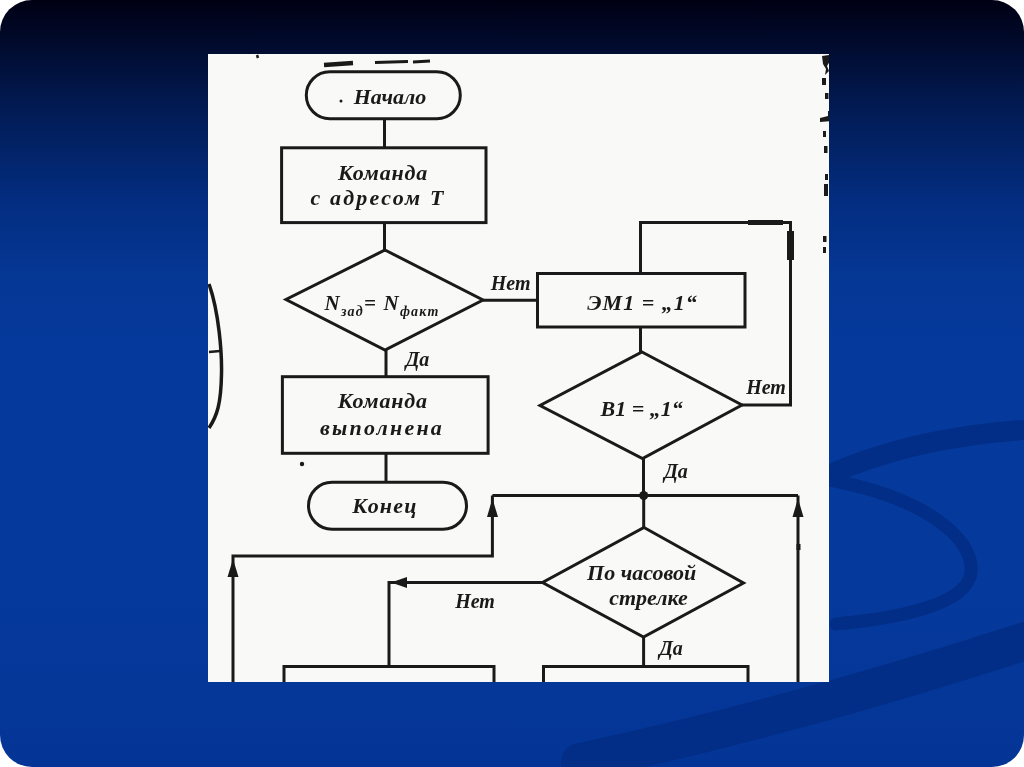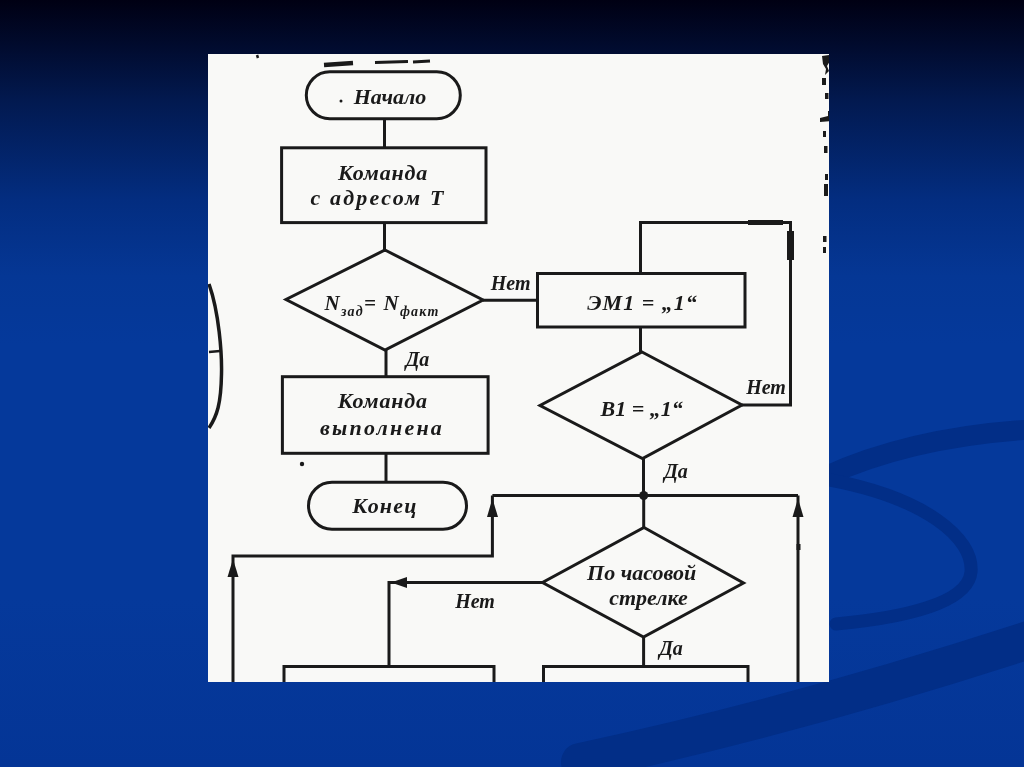--- a/index.html
+++ b/index.html
@@ -1,17 +1,17 @@
 <!DOCTYPE html>
 <html><head>
 <meta charset="utf-8">
 <style>
 html,body{margin:0;padding:0;}
 #page{position:relative;width:1024px;height:767px;overflow:hidden;
-background:linear-gradient(180deg,#000013 0%,#010b2e 6%,#02194f 13%,#032d80 26%,#053795 36%,#05399b 45%,#05399b 78%,#043596 100%);}
+background:linear-gradient(180deg,#000013 0%,#010b2e 6%,#02194f 13%,#032d80 26%,#053795 36%,#05399b 45%,#05399b 78%,#043596 100%);border-radius:32px;}
 #swirls{position:absolute;left:0;top:0;}
 #scan{position:absolute;left:208px;top:54px;width:621px;height:628px;background:#f9f9f7;}
 #fc{position:absolute;left:0;top:0;}
 text{font-family:"Liberation Serif",serif;font-style:italic;font-weight:bold;fill:#1a1a1a;}
 </style>
 </head>
 <body>
 <div id="page">
 <svg id="swirls" width="1024" height="767" viewBox="0 0 1024 767" fill="none">
   <path d="M 1040,429 C 960,433 890,447 826,476" stroke="#022e87" stroke-width="20" stroke-linecap="round"></path>

